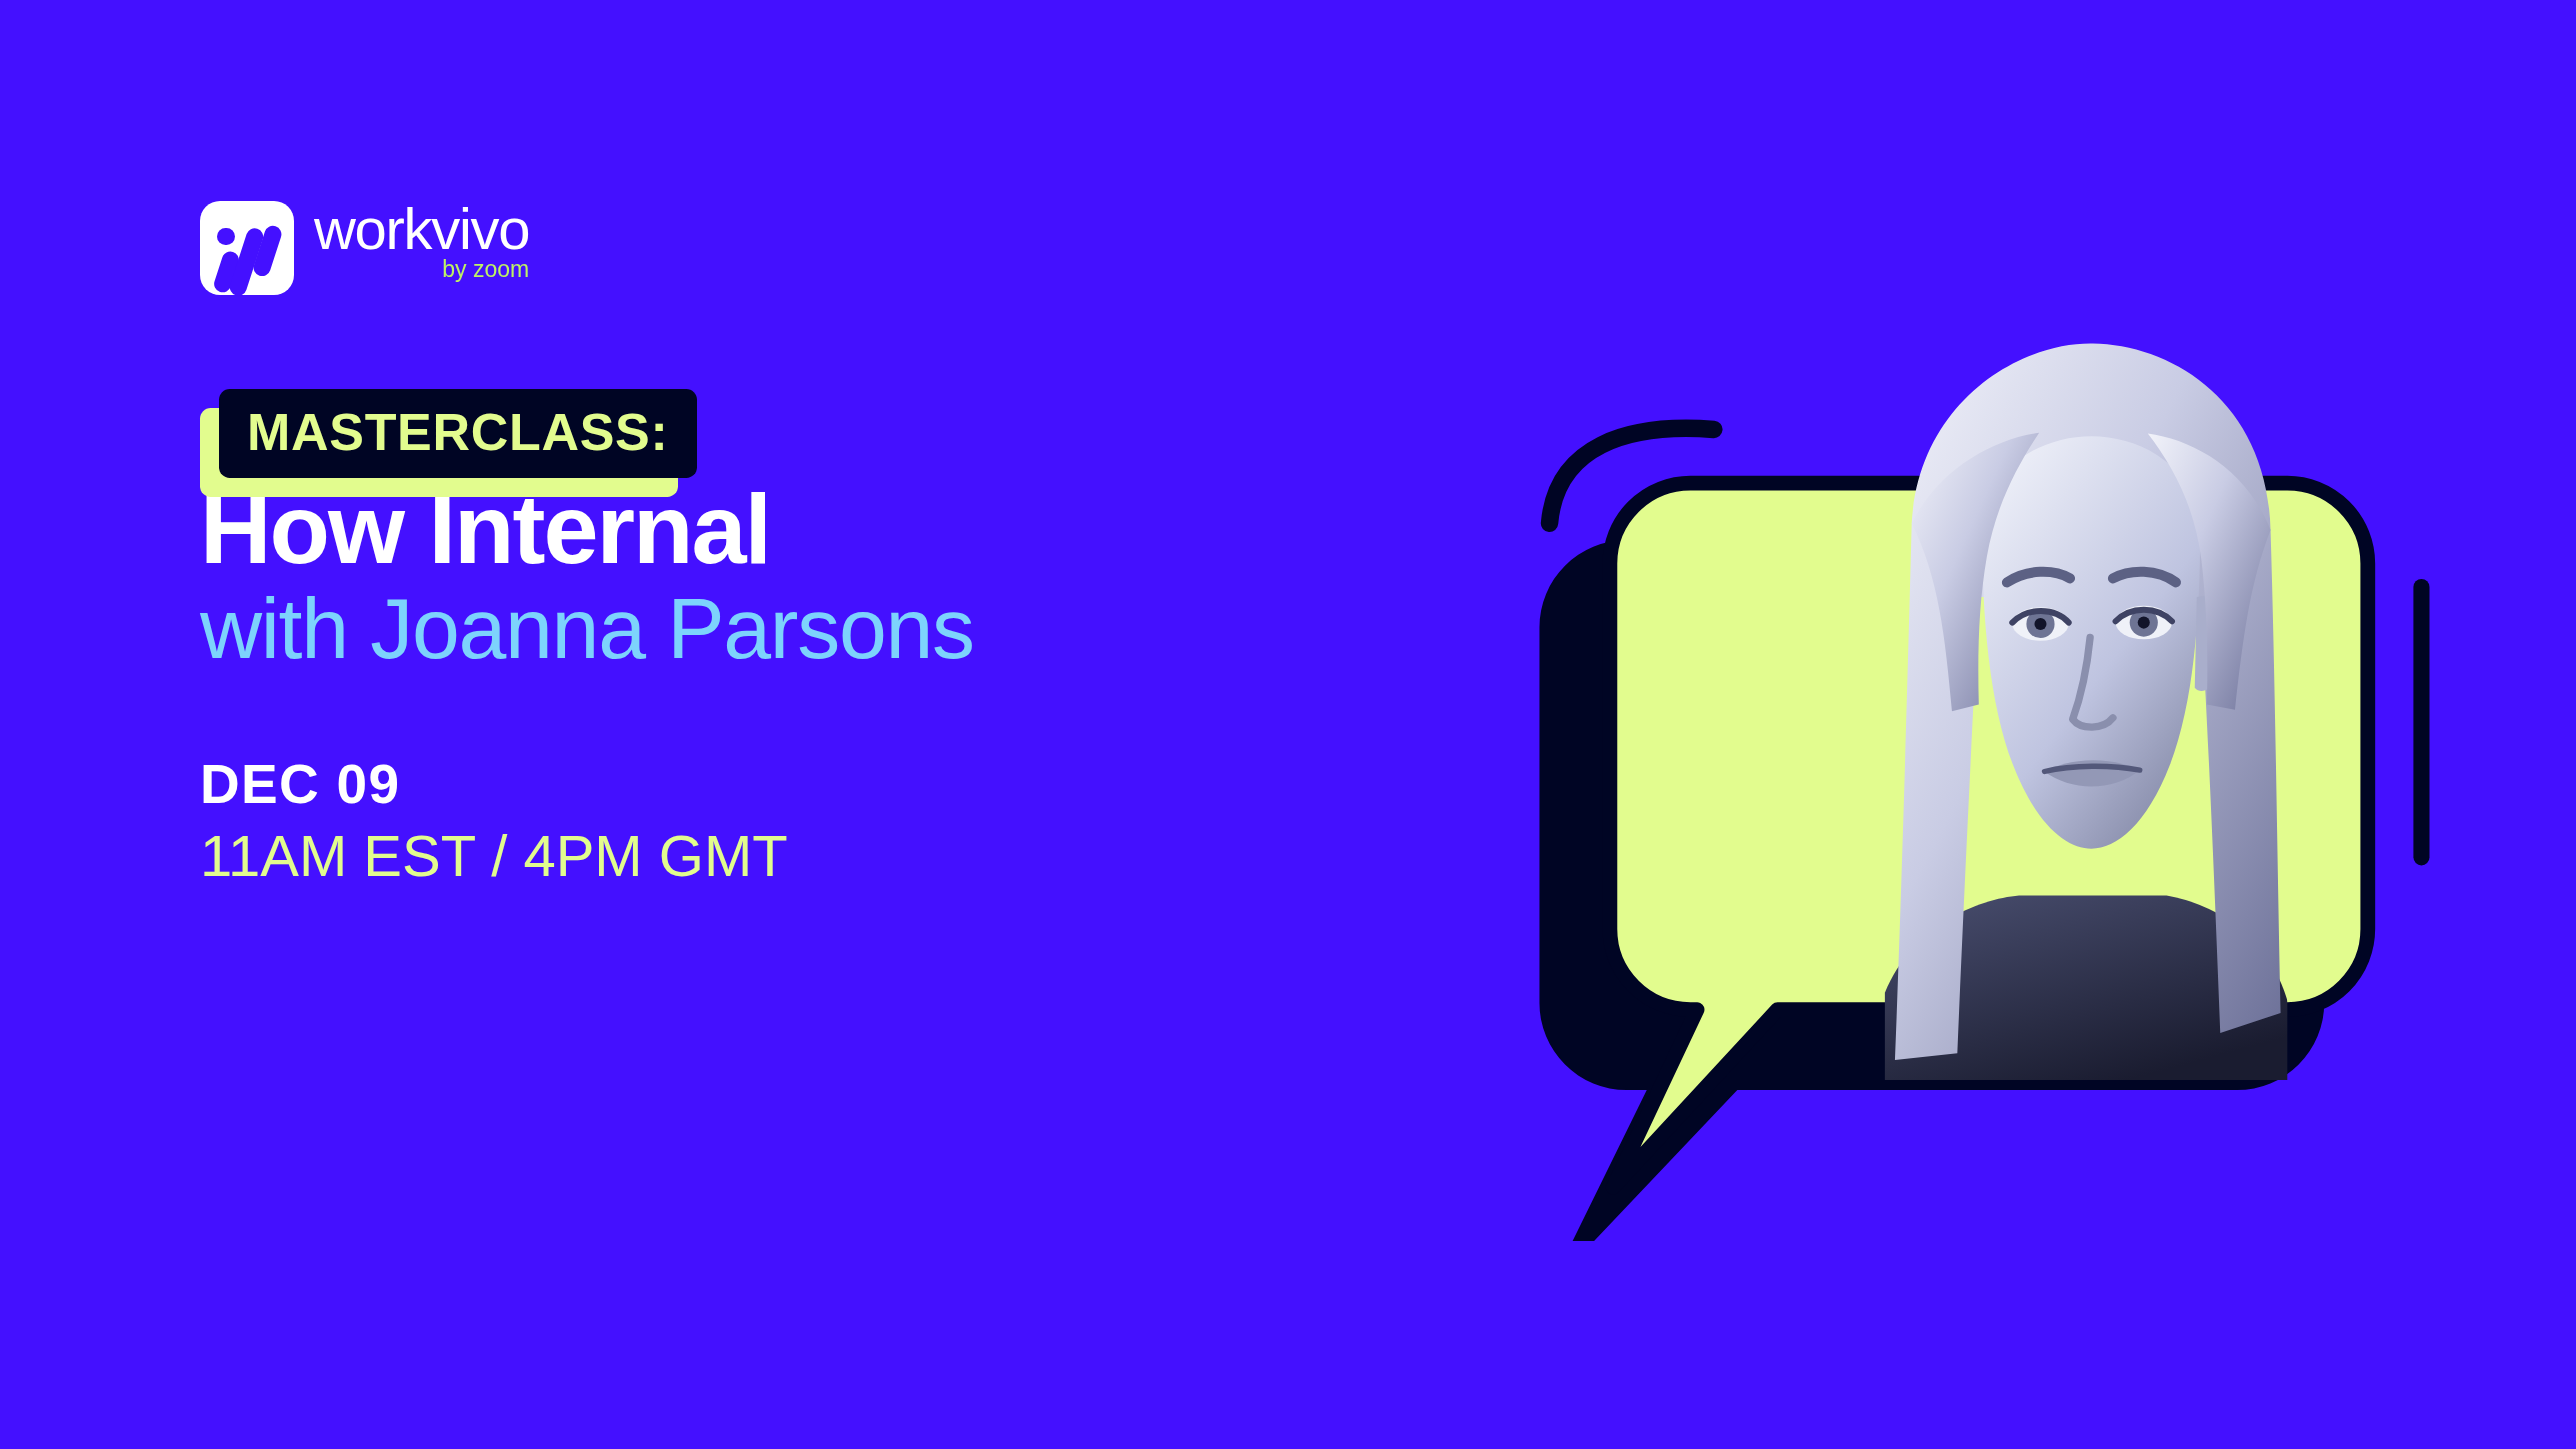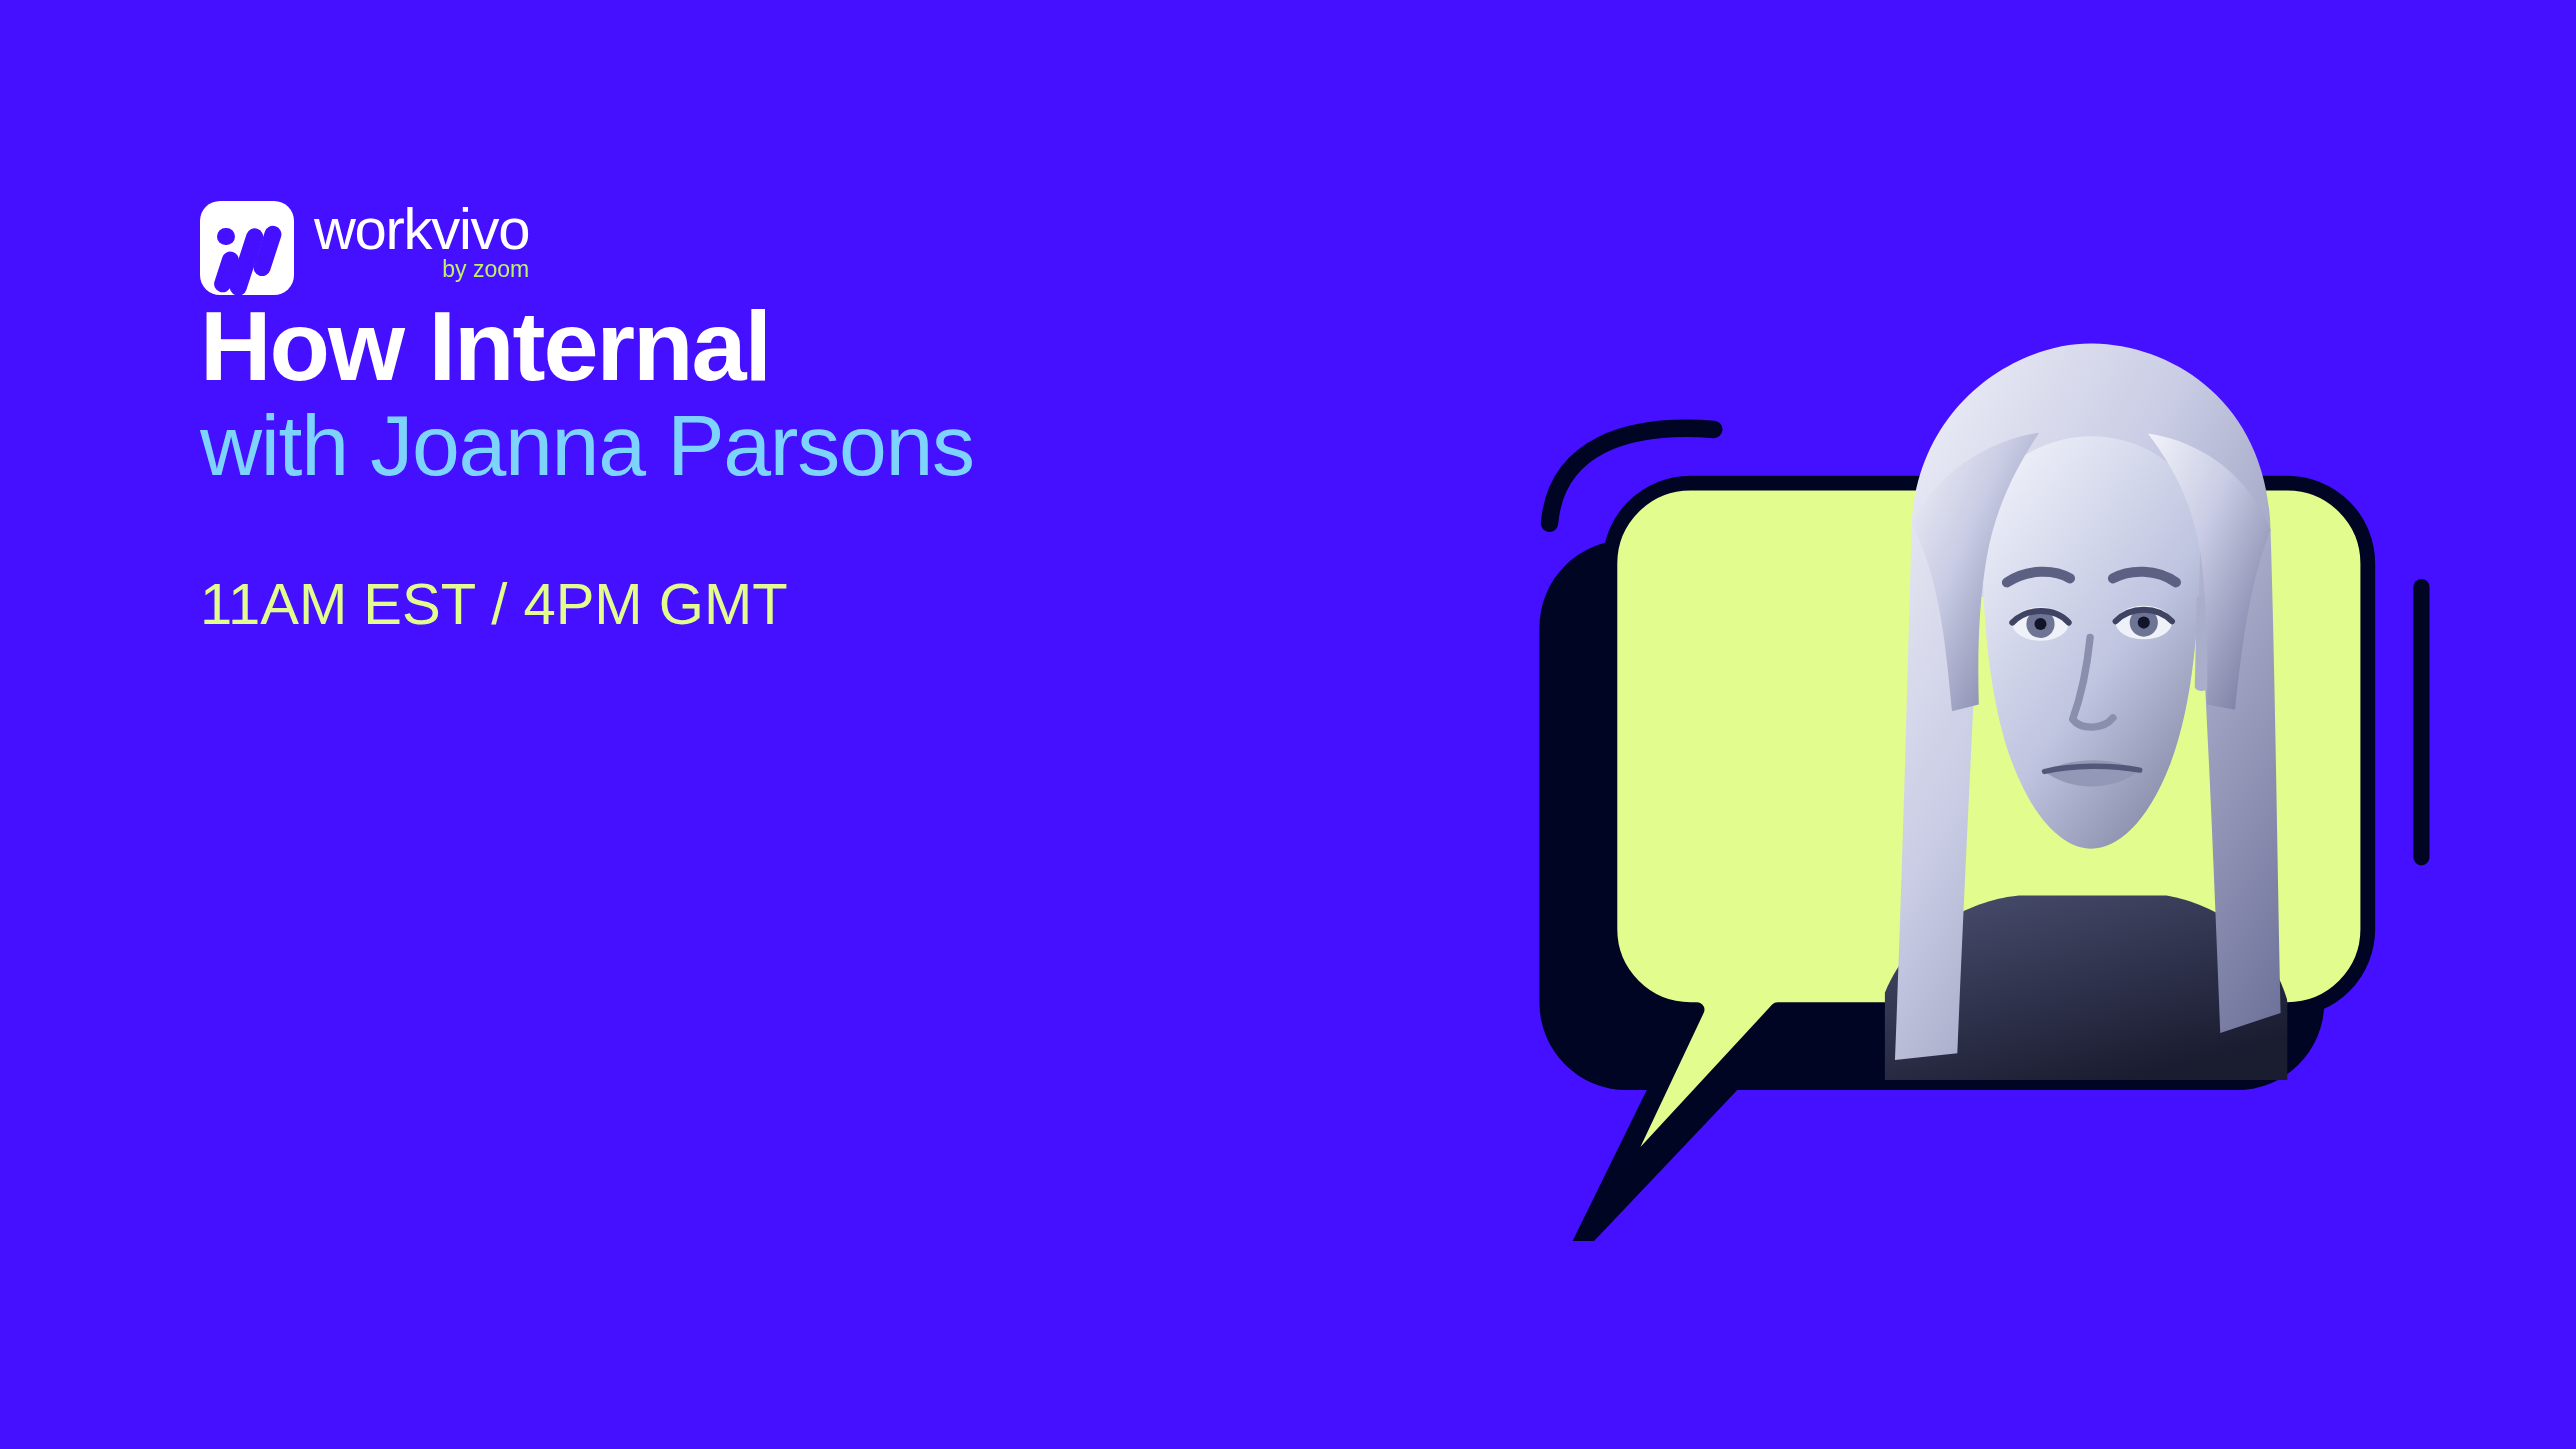--- a/index.html
+++ b/index.html
@@ -157,31 +157,38 @@
       <span class="bar b2"></span>
       <span class="bar b3"></span>
     </div>
     <div class="wordmark-block">
       <div class="wordmark">workvivo</div>
       <div class="byzoom">by zoom</div>
     </div>
   </div>
 
   
+  <div class="badge-wrap">
+    <div class="badge-shadow"></div>
+    <div class="badge">
+      <div class="badge-text">MASTERCLASS:</div>
+    </div>
+  </div>
 
   
   <div class="headline">
     <span class="hl-line">How Internal</span>
   </div>
 
   
   <div class="subheadline">with Joanna Parsons</div>
 
   
   <div class="date-block">
+    <div class="date-line">DEC 09</div>
     <div class="time-line">11AM EST / 4PM GMT</div>
   </div>
 
 </div>
 
 <div class="graphic">
   <svg viewBox="0 0 1590 1400" xmlns="http://www.w3.org/2000/svg">
     <defs>
 
       <linearGradient id="hairGrad" x1="0" y1="0" x2="1" y2="1">

